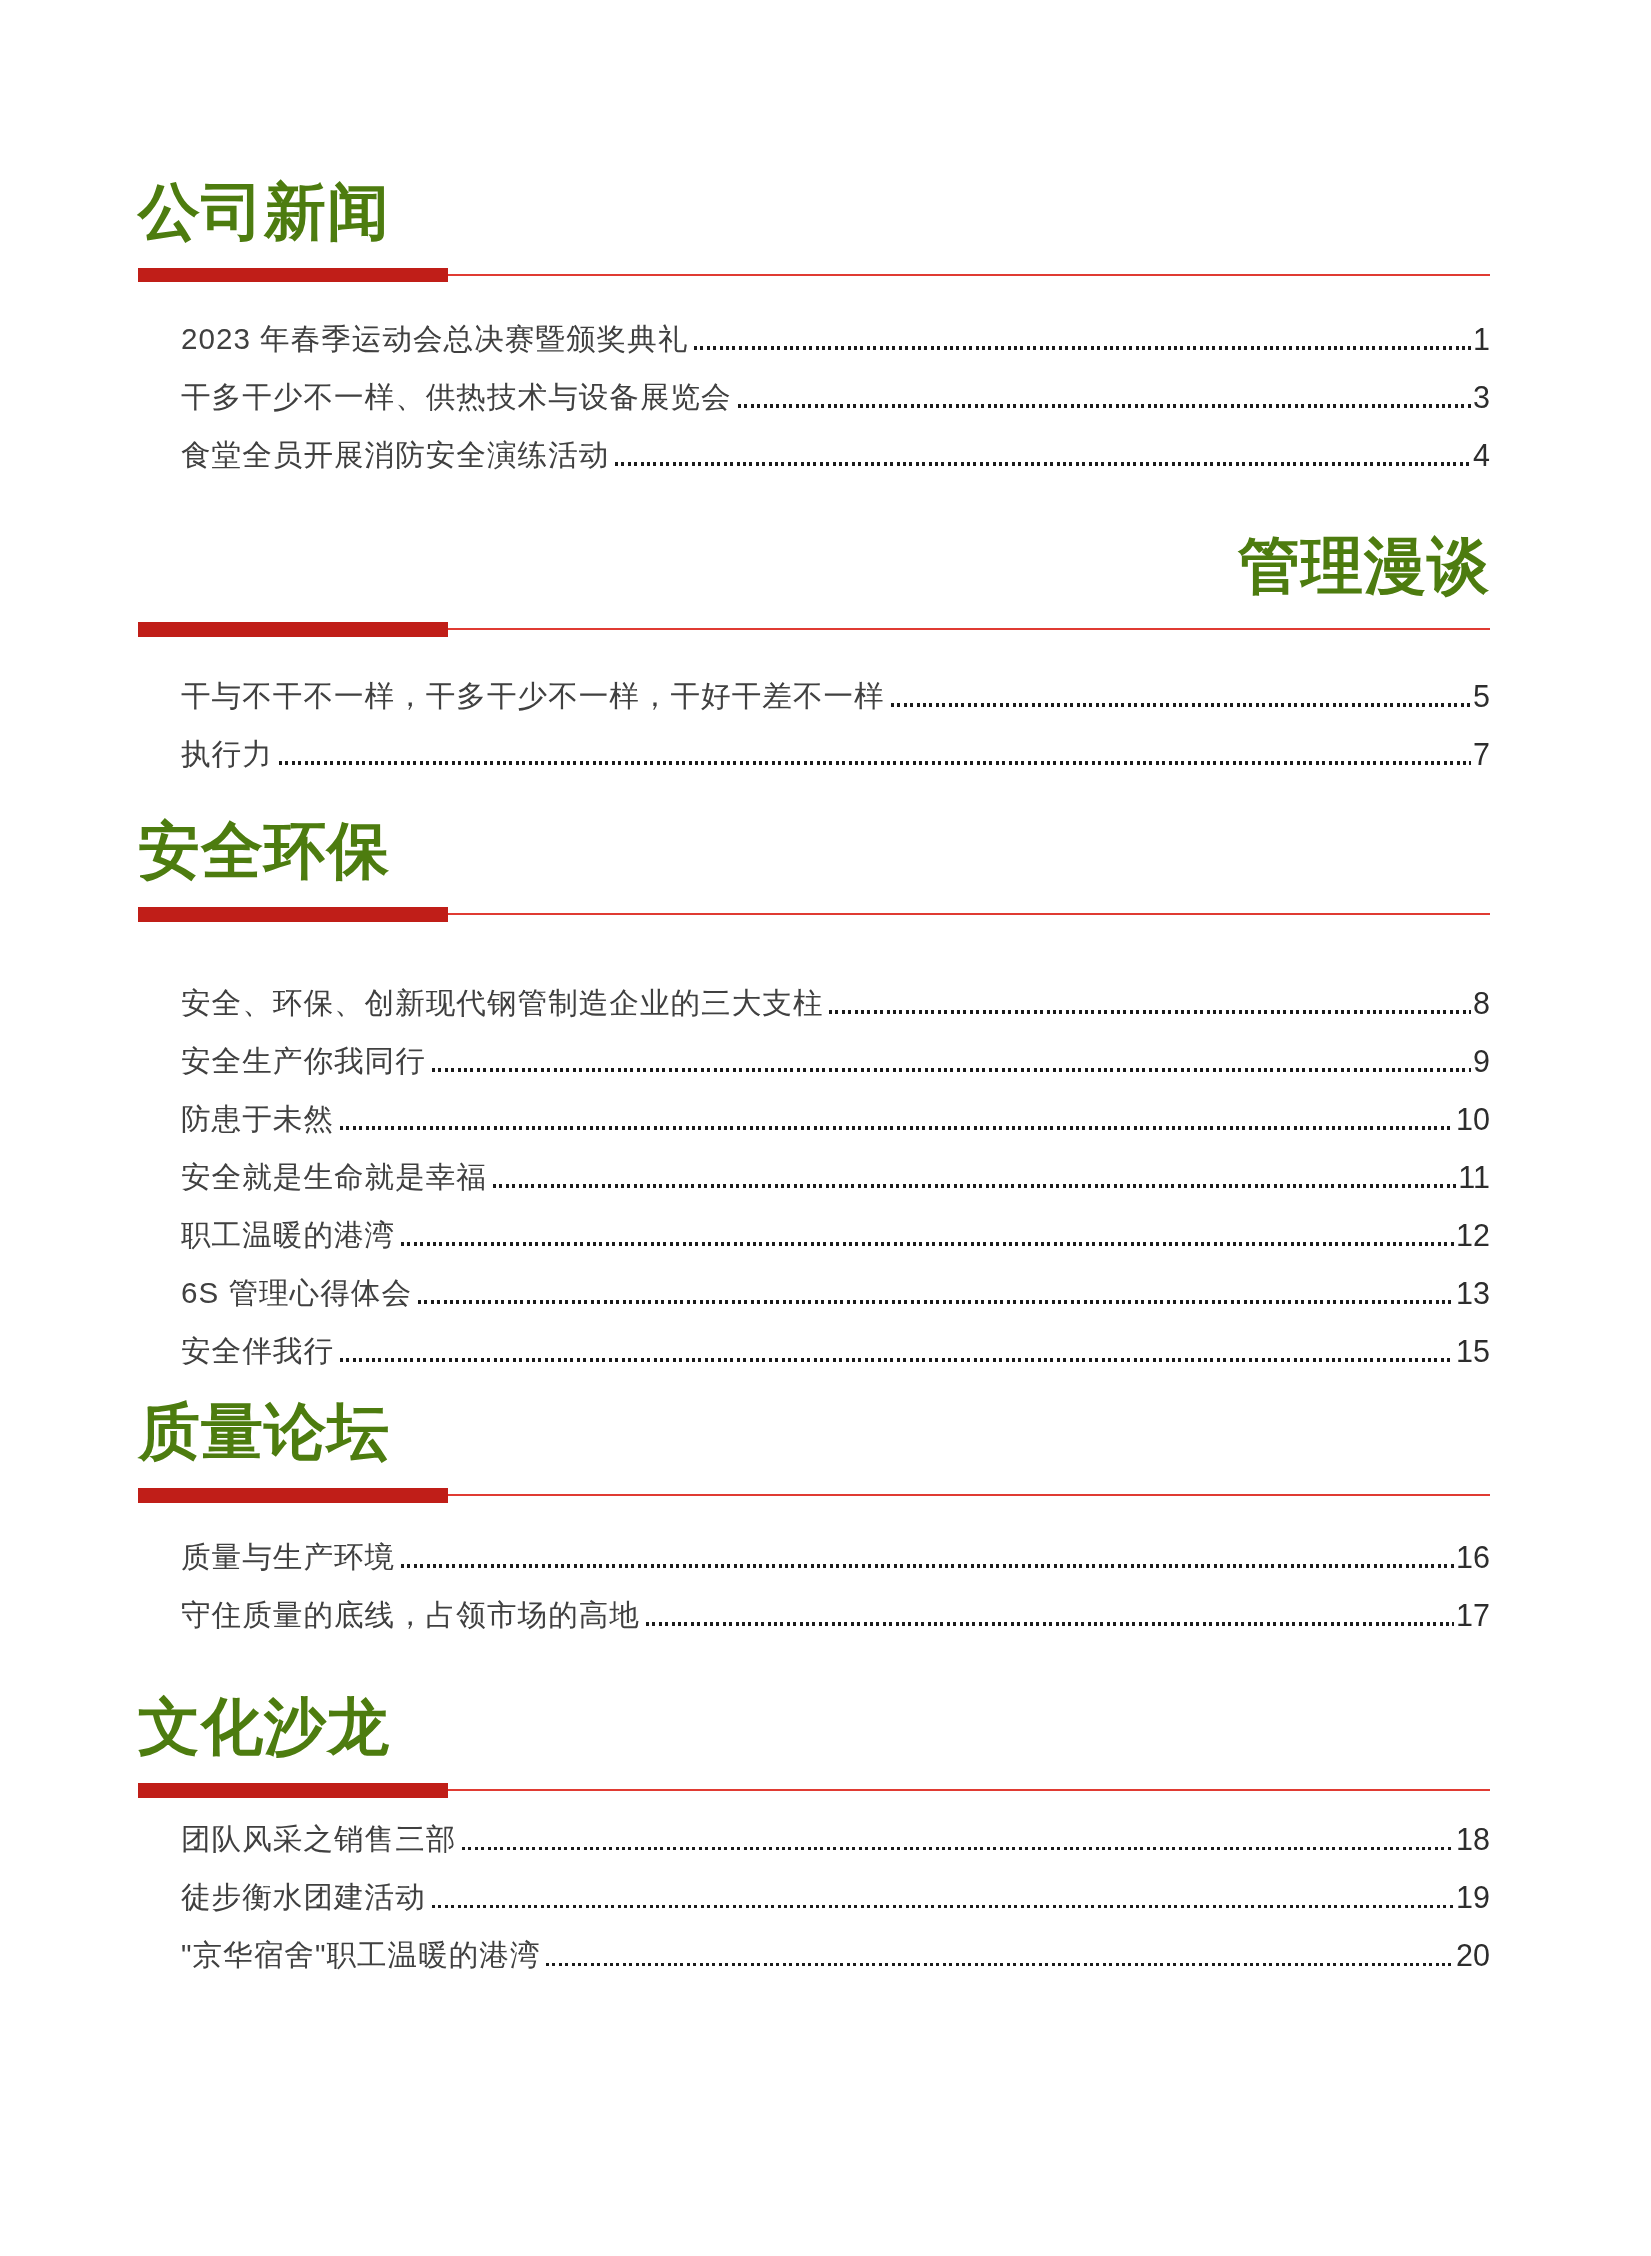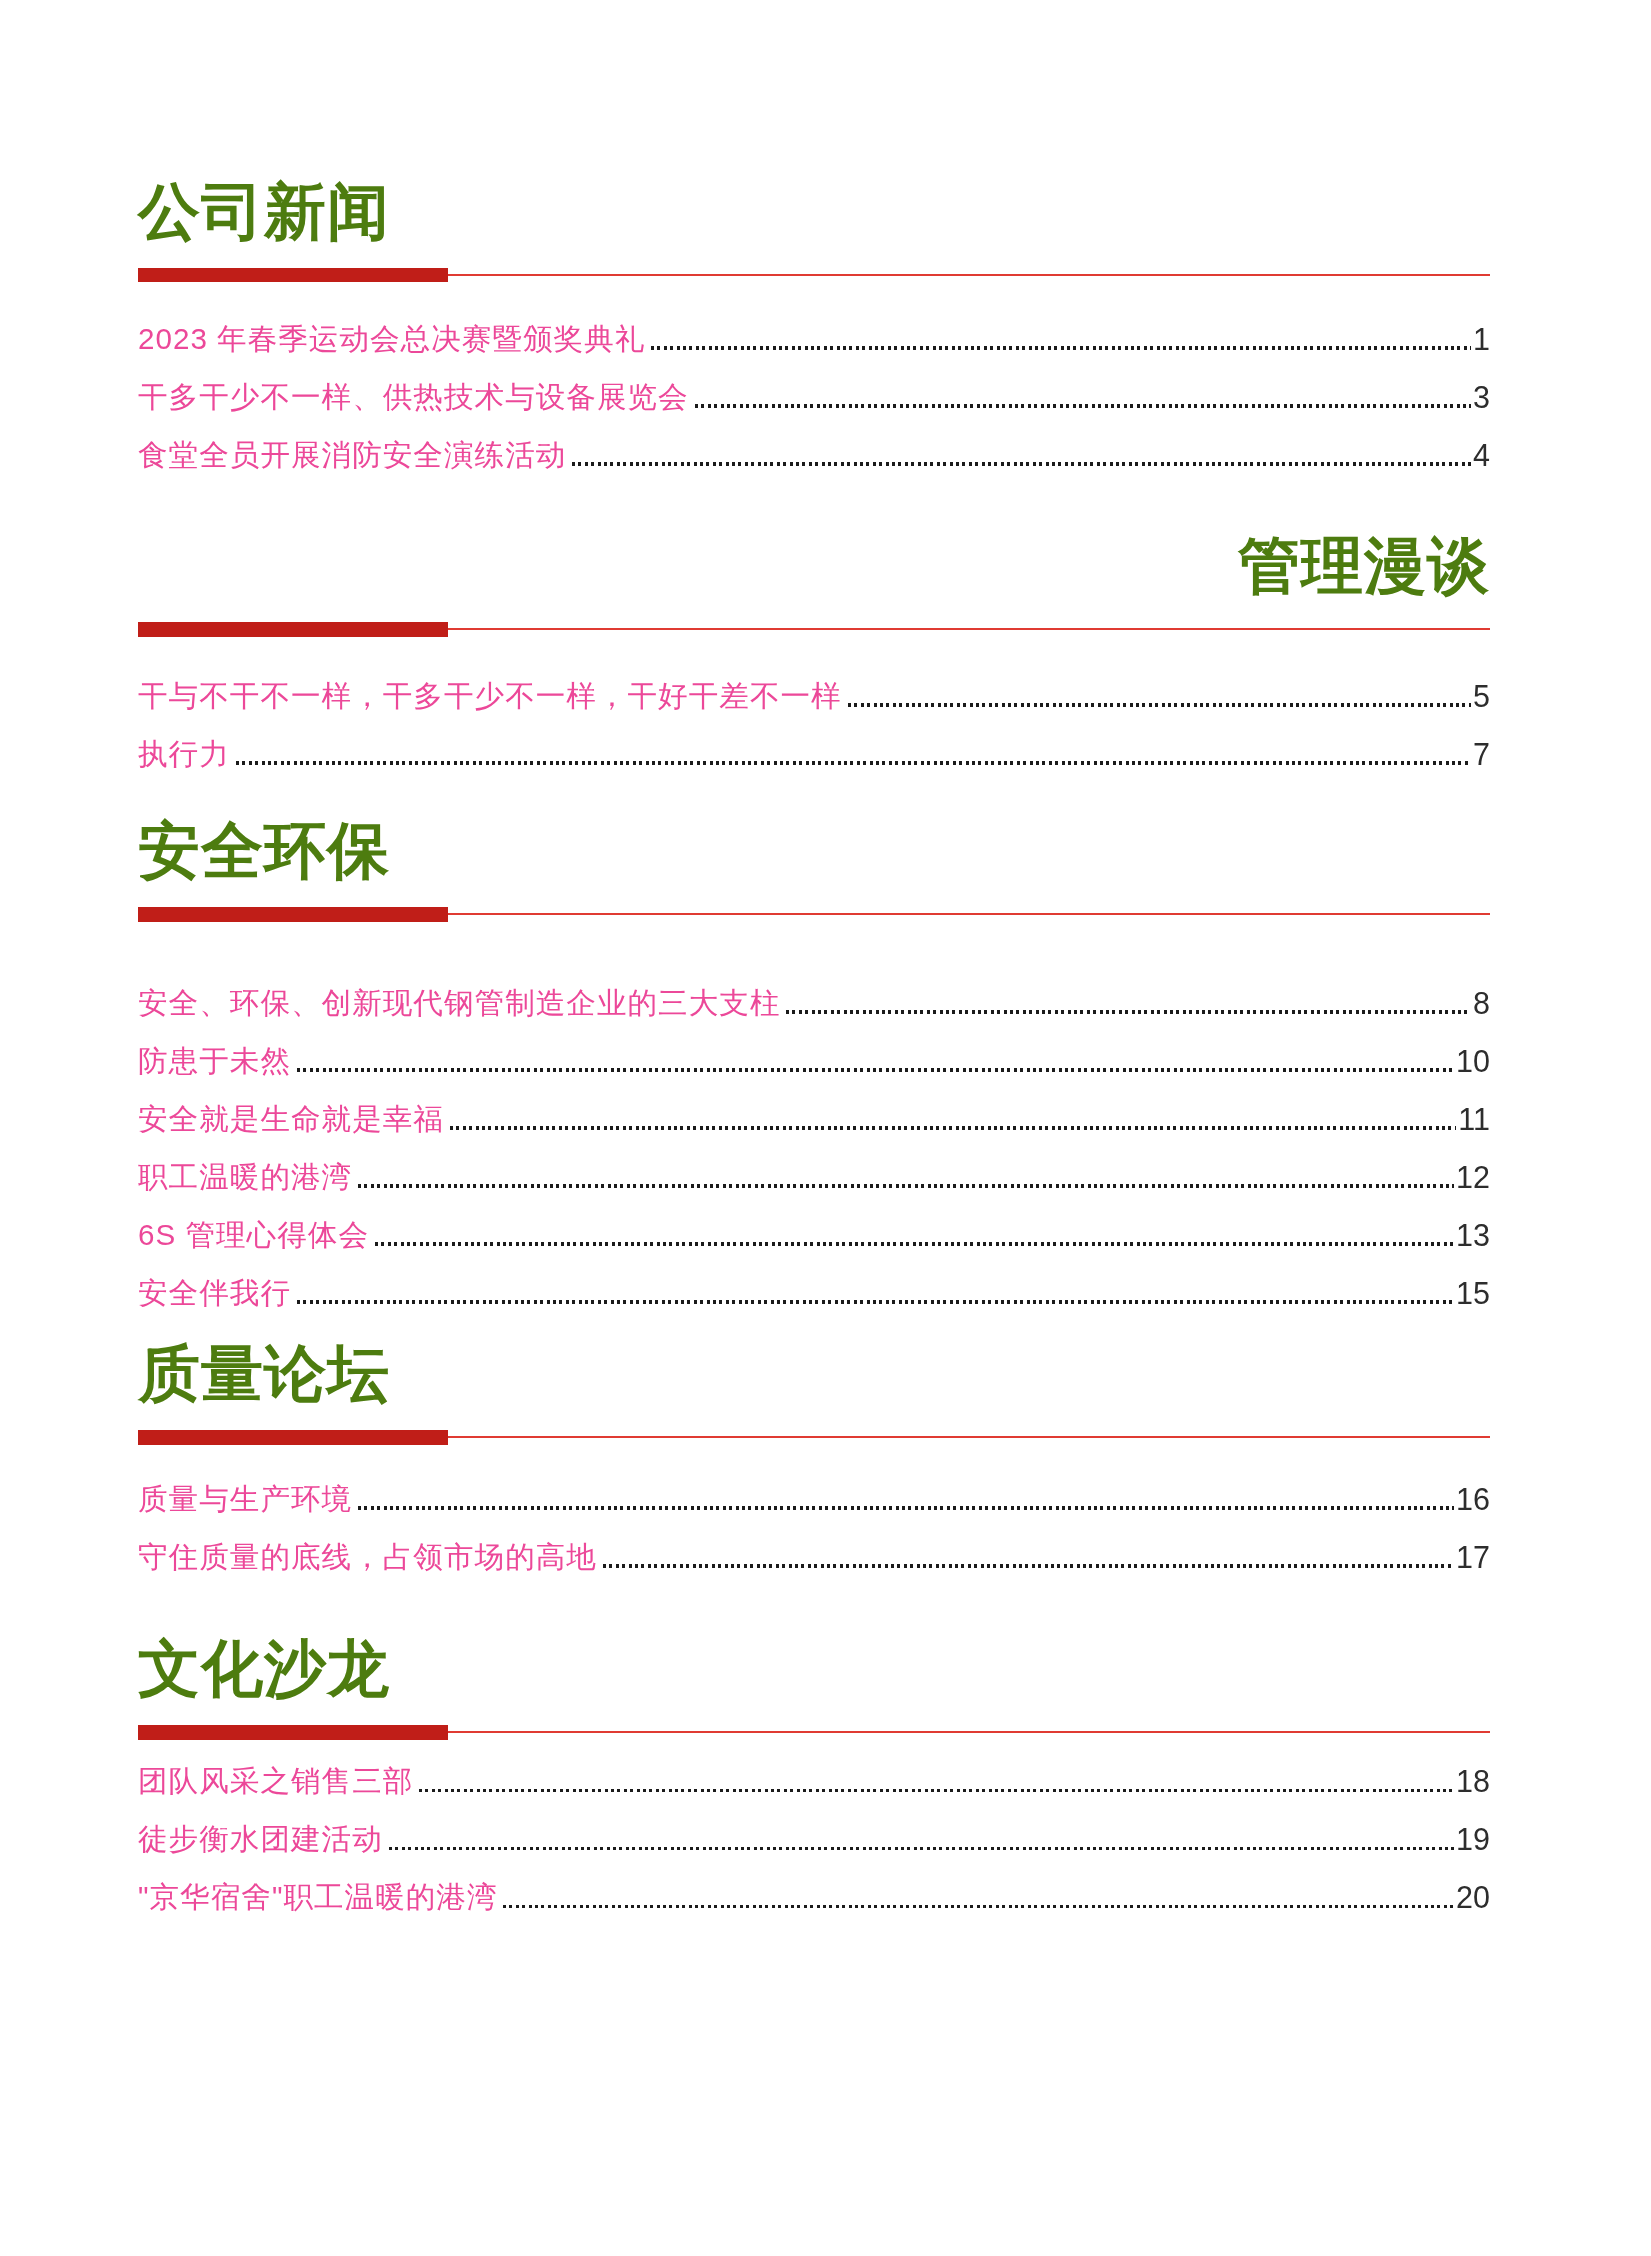--- a/index.html
+++ b/index.html
@@ -68,22 +68,23 @@
   .entry {
     display: flex;
     align-items: center;
     height: 58px;
     cursor: pointer;
   }
   .entry-label {
     flex: 0 0 auto;
     font-size: 29.6px;
     letter-spacing: 1px;
-    color: #ec4899;
+    color: #404040;
     white-space: nowrap;
+    margin-left: 43px;
   }
   .leader {
     flex: 1 1 auto;
     height: 3.9px;
     margin-left: 5.9px;
     margin-right: 2px;
     position: relative;
     top: 8.9px;
     background-image: repeating-linear-gradient(90deg, #1b1b1b 0 3px, transparent 3px 6.4px);
   }
@@ -153,20 +154,25 @@
       <span class="bar"></span>
       <span class="line"></span>
     </div>
     <div class="entries">
   <div class="entry">
     <span class="entry-label">安全、环保、创新现代钢管制造企业的三大支柱</span>
     <span class="leader"></span>
     <span class="entry-page">8</span>
   </div>
 
+  <div class="entry">
+    <span class="entry-label">安全生产你我同行</span>
+    <span class="leader"></span>
+    <span class="entry-page">9</span>
+  </div>
 
   <div class="entry">
     <span class="entry-label">防患于未然</span>
     <span class="leader"></span>
     <span class="entry-page">10</span>
   </div>
 
   <div class="entry">
     <span class="entry-label">安全就是生命就是幸福</span>
     <span class="leader"></span>

